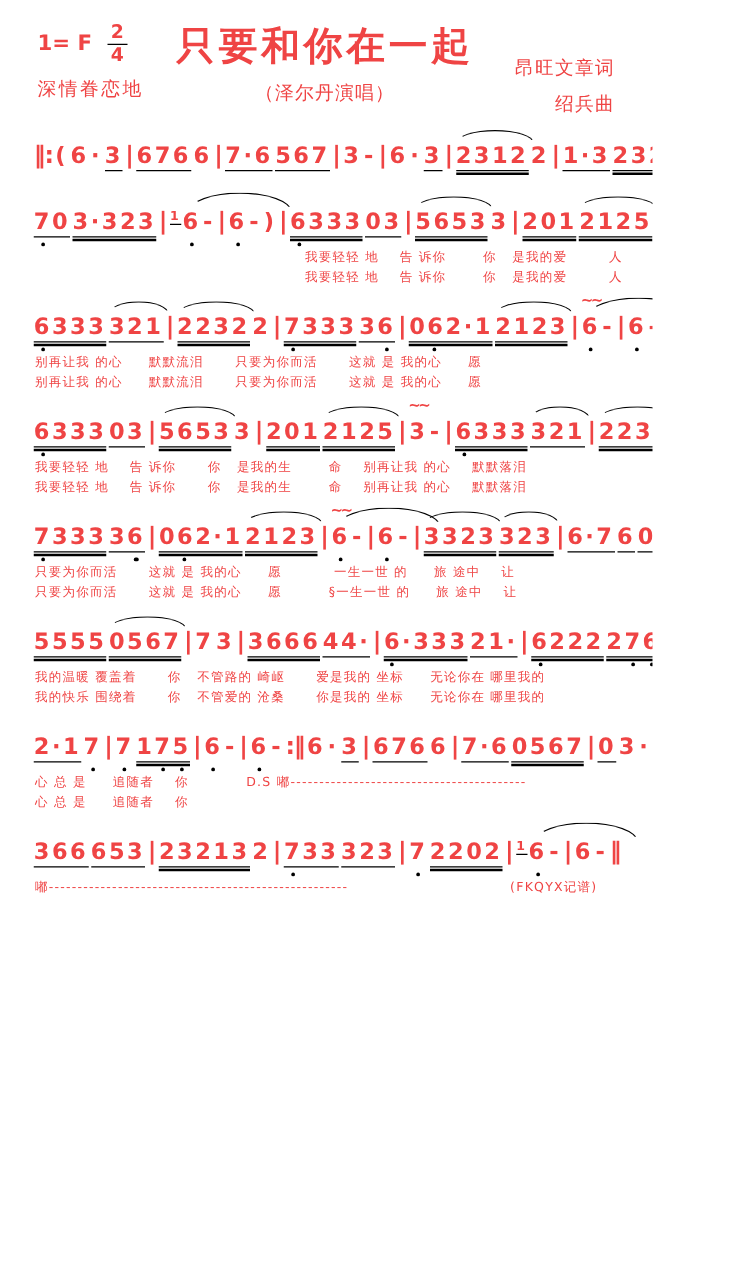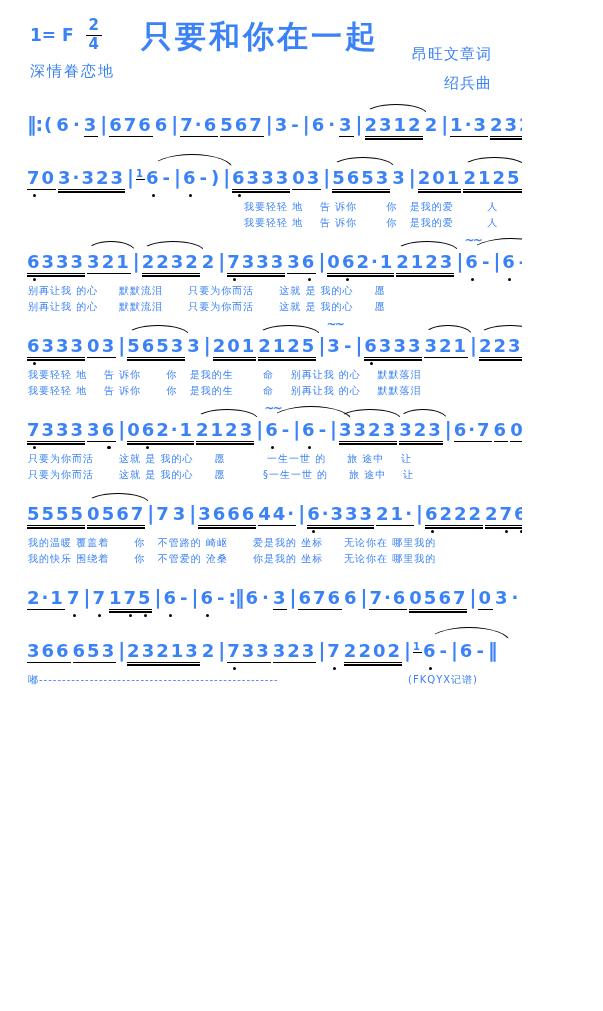--- a/index.html
+++ b/index.html
@@ -1,18 +1,18 @@
 <!DOCTYPE html>
 <html><head>
 <meta charset="utf-8">
 <style>
   html,body { margin:0; padding:0; background:#fff; }
   .sheet {
     position:relative; width:522px; height:1011px; box-sizing:border-box;
-    padding:10px 28px 0 26px; background:#fff; color:#3b82f6; overflow:hidden;
+    padding:10px 28px 0 26px; background:#fff; color:#ef4444; overflow:hidden;
     font-family:"DejaVu Sans", sans-serif;
   }
   
   .hdr { position:relative; height:86px; }
   .hdr-left { position:absolute; left:4px; top:8px; }
   .key-row { display:flex; align-items:center; gap:12px; font-weight:bold; font-size:17px; }
   .ts { display:inline-flex; flex-direction:column; align-items:center; line-height:1.05; font-size:15px; font-weight:bold; }
   .ts-u { border-bottom:1.8px solid #000; padding:0 3px 1px 3px; }
   .ts-l { padding-top:1px; }
   .expression { margin-top:9px; font-size:15px; letter-spacing:2px; }
@@ -65,20 +65,21 @@
         <span>1= F</span>
         <span class="ts">
           <span class="ts-u">2</span>
           <span class="ts-l">4</span>
         </span>
       </div>
       <div class="expression">深情眷恋地</div>
     </div>
     <div class="hdr-center">
       <div class="title">只要和你在一起</div>
+      <div class="subtitle">（泽尔丹演唱）</div>
     </div>
     <div class="hdr-right">
       <div>昂旺文章词</div>
       <div>绍兵曲</div>
     </div>
   </div>
 
   <div class="score">
       <div class="system">
         <div class="note-line">
@@ -264,20 +265,24 @@
           <span class="tok"><span class="txt">6</span></span>
           <span class="bar">|</span>
           <span class="tok"><span class="txt u1">7·6</span></span>
           <span class="tok"><span class="txt u1">0567<i class="dl"></i></span></span>
           <span class="bar">|</span>
           <span class="tok"><span class="txt u1">0</span></span>
           <span class="tok"><span class="txt">3</span></span>
           <span class="tok"><span class="txt">·</span></span>
           <span class="bar">|</span>
         </div>
+        <div class="lyrics">
+          <div class="lyric-line">心 总 是     追随者    你           D.S 嘟-----------------------------------------</div>
+          <div class="lyric-line">心 总 是     追随者    你</div>
+        </div>
       </div>
       <div class="system">
         <div class="note-line">
           <span class="tok"><span class="txt u1">366</span></span>
           <span class="tok"><span class="txt u1">653</span></span>
           <span class="bar">|</span>
           <span class="tok"><span class="txt u1">23213<i class="dl"></i></span></span>
           <span class="tok"><span class="txt">2</span></span>
           <span class="bar">|</span>
           <span class="tok"><span class="txt u1">733<i class="ld" style="left: 16.6667%;"></i></span></span>

